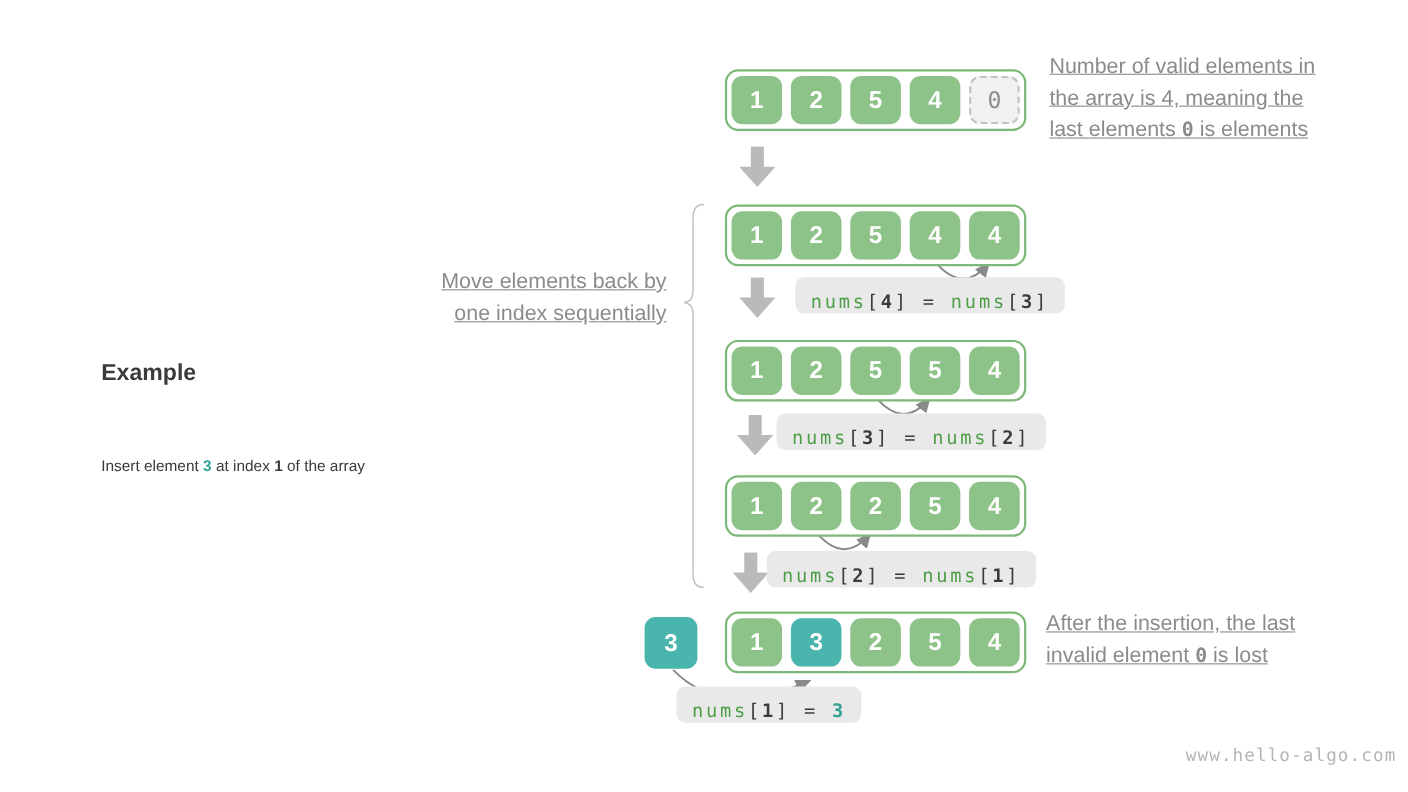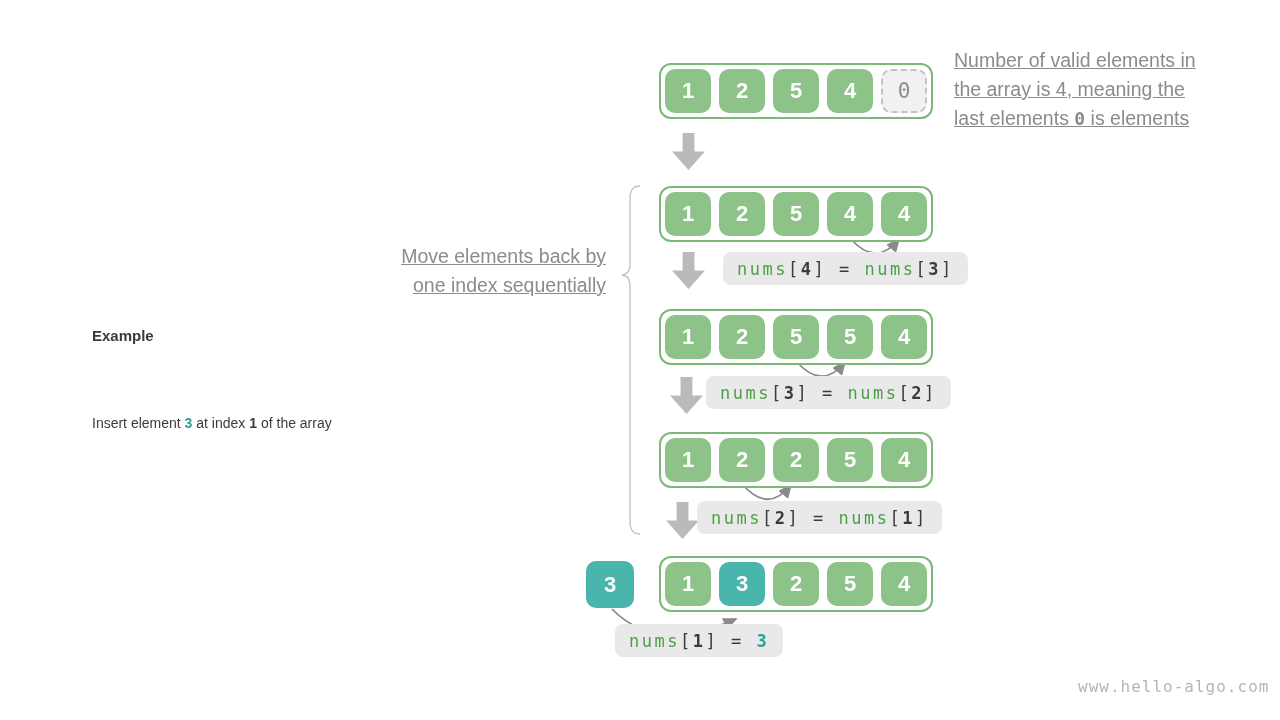--- a/index.html
+++ b/index.html
@@ -34,42 +34,42 @@
     clip-path:polygon(32% 0, 68% 0, 68% 50%, 100% 50%, 50% 100%, 0 50%, 32% 50%);
   }
   .ba1 { left:672px; top:133px; }
   .ba2 { left:672px; top:252px; }
   .ba3 { left:670px; top:377px; }
   .ba4 { left:666px; top:502px; }
 
   
   .pill {
     position:absolute; height:33px; background:#e9e9e9; border-radius:8px;
-    display:flex; align-items:center; padding:0 14px; white-space:pre;
+    display:flex; align-items:flex-end; padding:0 14px; white-space:pre;
     font-family:"DejaVu Sans Mono", monospace; font-size:17px; letter-spacing:2.5px; z-index:3;
   }
   .pill1 { left:723px; top:252px; }
   .pill2 { left:706px; top:376px; }
   .pill3 { left:697px; top:501px; }
   .pill4 { left:615px; top:624px; }
 
   .part-green { color:#4e9e48; }
   .part-dark { color:#3b3b3b; }
   .part-dark-bold { color:#3b3b3b; font-weight:bold; }
   .part-teal-bold { color:#2fa193; font-weight:bold; }
   .part-plain { }
   .part-mono-bold { font-family:"DejaVu Sans Mono", monospace; font-weight:bold; font-size:18px; }
 
   
   .note { position:absolute; color:#8b8b8b; font-size:19.5px; line-height:29px;text-decoration:underline; }
   .note-top { left:954px; top:46px; width:310px; }
   .note-bottom { left:951px; top:553px; width:310px; }
   .note-move { left:330px; top:242px; width:276px; text-align:right; }
 
-  .example-heading { position:absolute; left:92px; top:327px; font-size:15px; font-weight:bold; color:#3b3b3b; }
+  .example-heading { position:absolute; left:92px; top:327px; font-size:21px; font-weight:bold; color:#3b3b3b; }
   .example-desc { position:absolute; left:92px; top:368px; font-size:14px; color:#3b3b3b;margin-top:47px; }
 
   .watermark {
     position:absolute; left:1078px; top:677px; font-family:"DejaVu Sans Mono", monospace;
     font-size:16px; letter-spacing:1px; color:#b5b5b5;
   }
 
   .overlay { position:absolute; left:0; top:0; width:1280px; height:720px; z-index:2; pointer-events:none; }
 </style>
 </head>
@@ -136,18 +136,19 @@
   <div class="pill pill1"><span class="part-green">nums</span><span class="part-dark">[</span><span class="part-dark-bold">4</span><span class="part-dark">]</span><span class="part-dark"> = </span><span class="part-green">nums</span><span class="part-dark">[</span><span class="part-dark-bold">3</span><span class="part-dark">]</span></div>
   <div class="pill pill2"><span class="part-green">nums</span><span class="part-dark">[</span><span class="part-dark-bold">3</span><span class="part-dark">]</span><span class="part-dark"> = </span><span class="part-green">nums</span><span class="part-dark">[</span><span class="part-dark-bold">2</span><span class="part-dark">]</span></div>
   <div class="pill pill3"><span class="part-green">nums</span><span class="part-dark">[</span><span class="part-dark-bold">2</span><span class="part-dark">]</span><span class="part-dark"> = </span><span class="part-green">nums</span><span class="part-dark">[</span><span class="part-dark-bold">1</span><span class="part-dark">]</span></div>
   <div class="pill pill4"><span class="part-green">nums</span><span class="part-dark">[</span><span class="part-dark-bold">1</span><span class="part-dark">]</span><span class="part-dark"> = </span><span class="part-teal-bold">3</span></div>
 
   <div class="note note-top"><span class="part-plain">Number of valid elements in</span><br><span class="part-plain">the array is 4, meaning the</span><br><span class="part-plain">last elements </span><span class="part-mono-bold">0</span><span class="part-plain"> is elements</span></div>
   <div class="note note-move">
     <span>Move elements back by</span><br>
     <span>one index sequentially</span>
   </div>
+  <div class="note note-bottom"><span class="part-plain">After the insertion, the last</span><br><span class="part-plain">invalid element </span><span class="part-mono-bold">0</span><span class="part-plain"> is lost</span></div>
 
   <div class="example-heading">Example</div>
   <div class="example-desc"><span class="part-plain">Insert element </span><span class="part-teal-bold">3</span><span class="part-plain"> at index </span><span class="part-dark-bold">1</span><span class="part-plain"> of the array</span></div>
 
   <div class="watermark">www.hello-algo.com</div>
 </div>
 
 </body></html>

